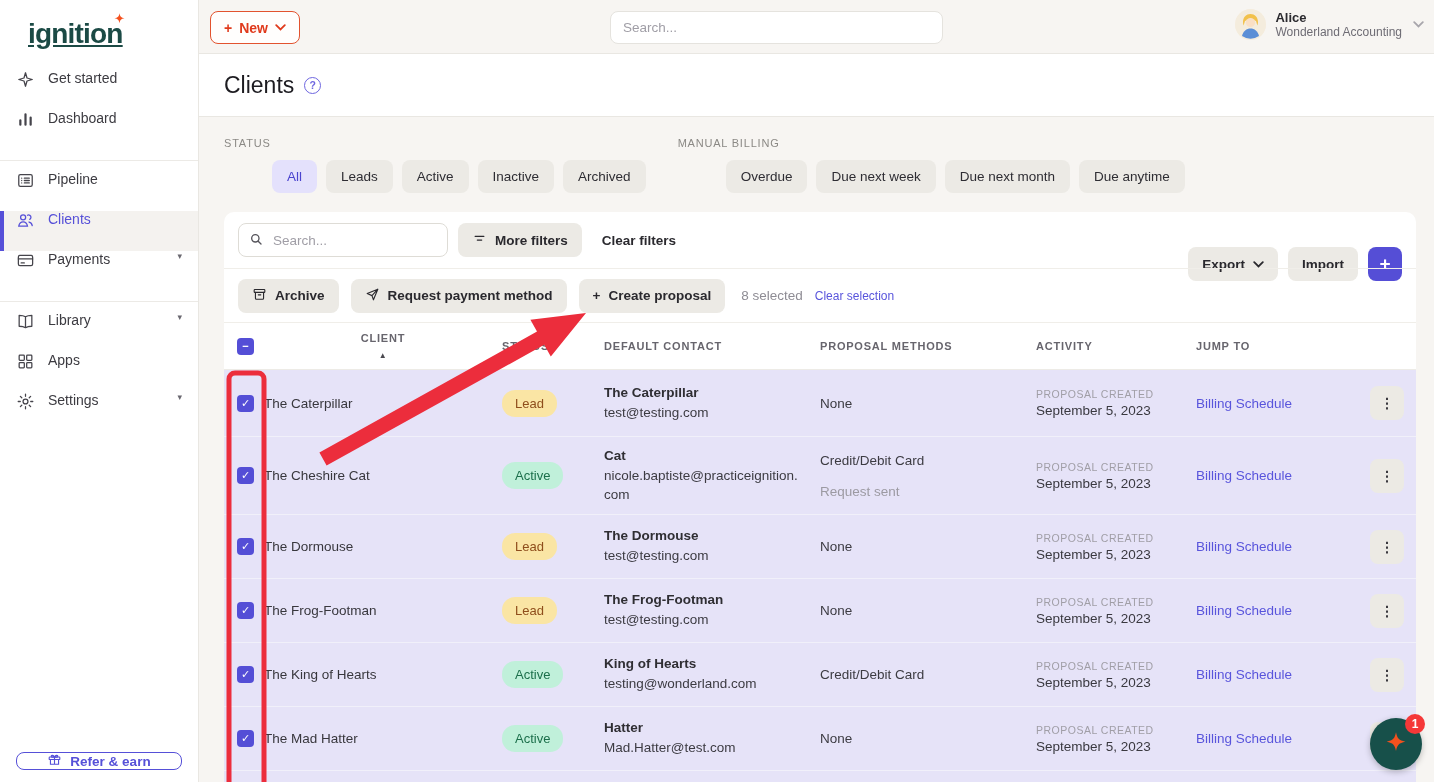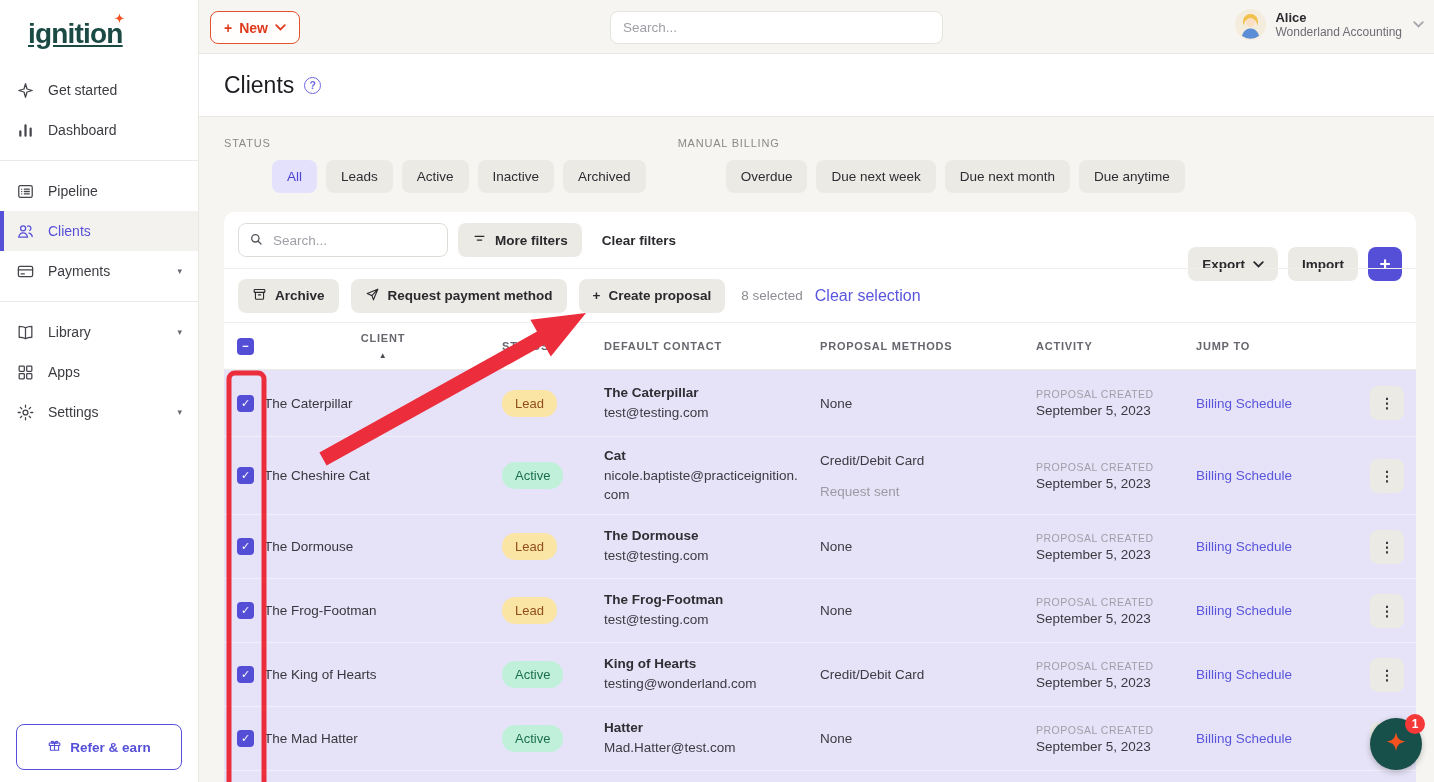--- a/index.html
+++ b/index.html
@@ -5,28 +5,28 @@
   * { margin:0; padding:0; box-sizing:border-box; }
   html,body { width:1434px; height:782px; overflow:hidden; }
   body { font-family:"Liberation Sans","DejaVu Sans",sans-serif; background:#F7F5F2; position:relative; color:#2E2D33; }
 
   
   .sidebar { position:absolute; left:0; top:0; bottom:0; width:199px; background:#FFFFFF; border-right:1px solid #E9E7E2; z-index:5; }
   .logo-wrap { padding:18px 0 14px 28px; position:relative; }
   .logo-text { font-size:28px; font-weight:bold; color:#1B4A45; letter-spacing:-0.8px;text-decoration:underline; }
   .logo-spark { position:absolute; top:12px; left:112px; }
   .nav { padding-top:6px; }
-  .nav-item { display:flex; align-items:center; height:40px; padding-left:12px; border-left:4px solid transparent; cursor:pointer; color:#3C3B41; position:relative; }
+  .nav-item { display:flex; height:40px; padding-left:12px; border-left:4px solid transparent; cursor:pointer; color:#3C3B41; position:relative; }
   .nav-item .nicon { width:19px; height:19px; margin-right:13px; color:#45444B; display:flex; align-items:center; justify-content:center; }
   .nav-item .nlabel { font-size:14px; }
   .nav-item.active { background:#F4F2EF; border-left-color:#5650D8; color:#5650D8; }
   .nav-item.active .nicon { color:#5650D8; }
   .nav-chev { margin-left:auto; margin-right:16px; font-size:9px; color:#6A6870; }
   .nav-divider { height:1px; background:#ECEAE6; margin:10px 0; }
-  .refer-btn { position:absolute; left:16px; right:16px; bottom:12px; height:46px; border:1.5px solid #5650D8; border-radius:8px; background:#fff; color:#5650D8; font-size:13.5px; font-weight:bold; display:flex; align-items:center; justify-content:center; gap:8px; cursor:pointer; }
+  .refer-btn { position:absolute; left:16px; right:16px; bottom:12px; height:18px; border:1.5px solid #5650D8; border-radius:8px; background:#fff; color:#5650D8; font-size:13.5px; font-weight:bold; display:flex; align-items:center; justify-content:center; gap:8px; cursor:pointer; }
 
   
   .main { position:absolute; left:199px; top:0; right:0; bottom:0; display:flex; flex-direction:column; }
   .topbar { height:54px; background:#F7F5F2; border-bottom:1px solid #E9E7E2; position:relative; flex:none; }
   .new-btn { position:absolute; left:11px; top:11px; height:33px; padding:0 13px; border:1px solid #E2532F; border-radius:8px; background:#FFFEFD; color:#E03A1C; font-size:14px; font-weight:bold; display:flex; align-items:center; gap:7px; cursor:pointer; }
   .top-search { position:absolute; left:411px; top:11px; width:333px; height:33px; border:1px solid #E5E3DE; border-radius:8px; background:#fff; font-size:13.5px; padding:0 12px; color:#3C3B42; font-family:inherit; }
   .top-search::placeholder { color:#A09EA6; }
   .account { position:absolute; right:10px; top:9px; display:flex; align-items:center; gap:9px; cursor:pointer; }
   .avatar { width:31px; height:31px; border-radius:50%; overflow:hidden; background:#F6EEE2; flex:none; }
   .acct-name { font-size:13px; font-weight:bold; color:#2B2A2F; line-height:15px; }
@@ -48,21 +48,21 @@
   .tb-search { position:relative; }
   .tb-search input { width:210px; height:34px; border:1px solid #DEDCD6; border-radius:8px; padding:0 10px 0 34px; font-size:13.5px; font-family:inherit; color:#3C3B42; background:#fff; }
   .tb-search input::placeholder { color:#A09EA6; }
   .tb-search .sicon { position:absolute; left:10px; top:8px; color:#55545B; }
   .gbtn { height:34px; padding:0 14px; border:none; border-radius:8px; background:#ECEAE5; color:#2A292E; font-size:13.5px; font-weight:bold; font-family:inherit; display:flex; align-items:center; gap:8px; cursor:pointer; }
   .textbtn { background:none; border:none; font-size:13.5px; font-weight:bold; color:#2A292E; font-family:inherit; margin-left:10px; cursor:pointer; }
   .toolbar-right { margin-left:auto; display:flex; gap:10px; align-items:center;margin-top:48px; }
   .primary-sq { width:34px; height:34px; border:none; border-radius:8px; background:#554ED6; color:#fff; font-size:19px; font-weight:bold; display:flex; align-items:center; justify-content:center; cursor:pointer; }
   .bulkbar { height:54px; display:flex; align-items:center; padding:0 14px; gap:12px; border-top:1px solid #F0EEE9; flex:none; }
   .sel-count { font-size:13.5px; color:#8E8C94; margin-left:4px; }
-  .link-btn { background:none; border:none; font-size:16px; color:#5955DC; font-family:inherit; cursor:pointer;text-align:center; }
+  .link-btn { background:none; border:none; font-size:12px; color:#5955DC; font-family:inherit; cursor:pointer;text-align:center; }
 
   .grid { display:grid; grid-template-columns:40px 238px 102px 216px 216px 160px 166px 1fr; }
   .thead { height:48px; align-items:center; border-top:1px solid #F0EEE9; border-bottom:1px solid #EDEBE6; flex:none; }
   .th { font-size:11px; font-weight:bold; color:#67656D; letter-spacing:0.8px; }
   .th-client { display:flex; align-items:center; gap:7px;flex-direction:column; }
   .sort-arrow { font-size:8px; color:#4A494F; }
   .cb { width:17px; height:17px; border-radius:4px; background:#544ED6; color:#fff; display:flex; align-items:center; justify-content:center; font-size:11px; font-weight:bold; margin-left:13px; cursor:pointer; flex:none; }
   .cb i { font-style:normal; line-height:1; }
 
   .rows { flex:1; overflow:hidden; display:flex; flex-direction:column; }

